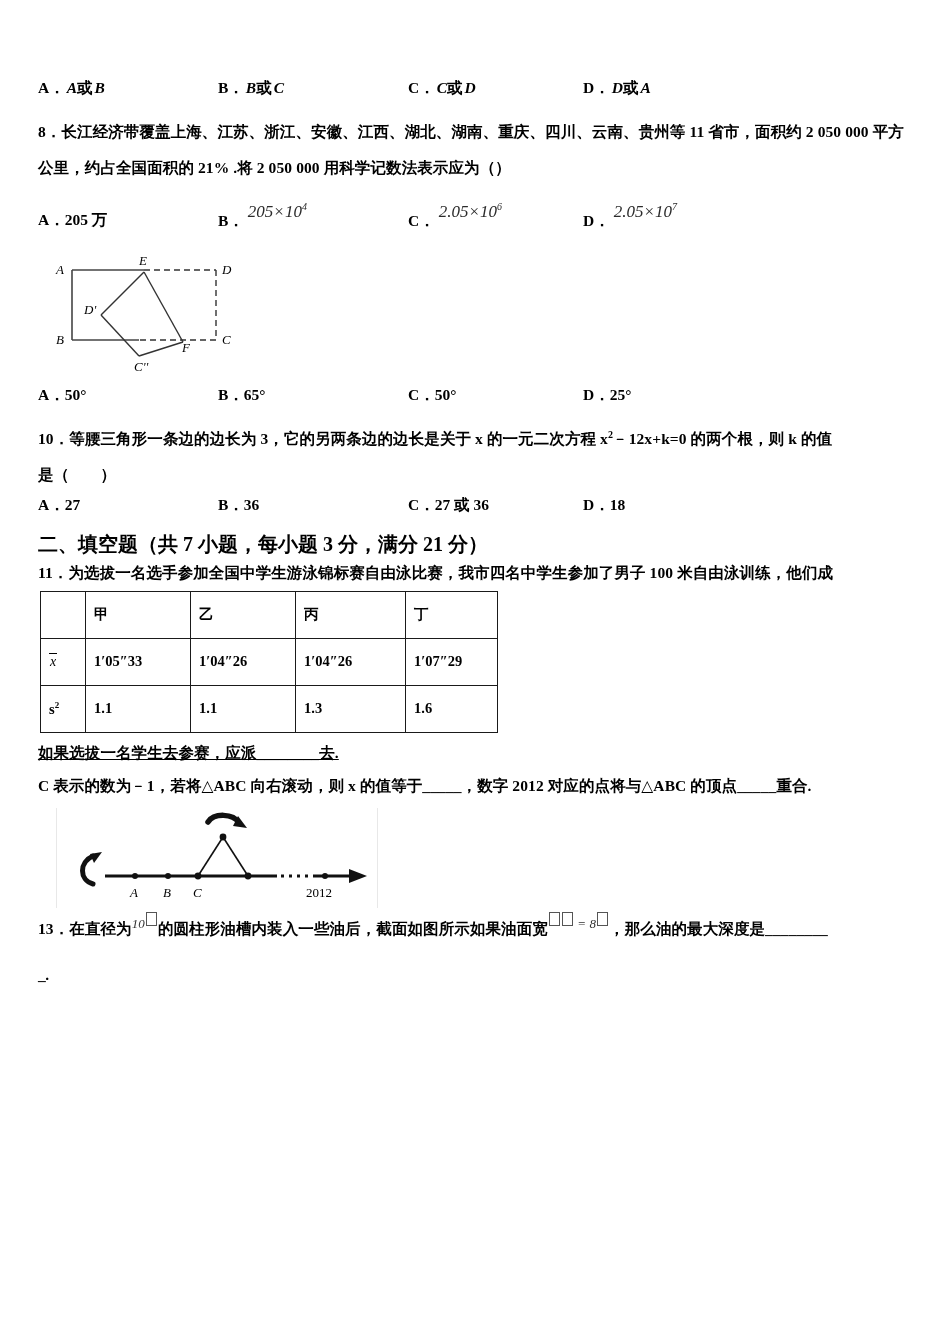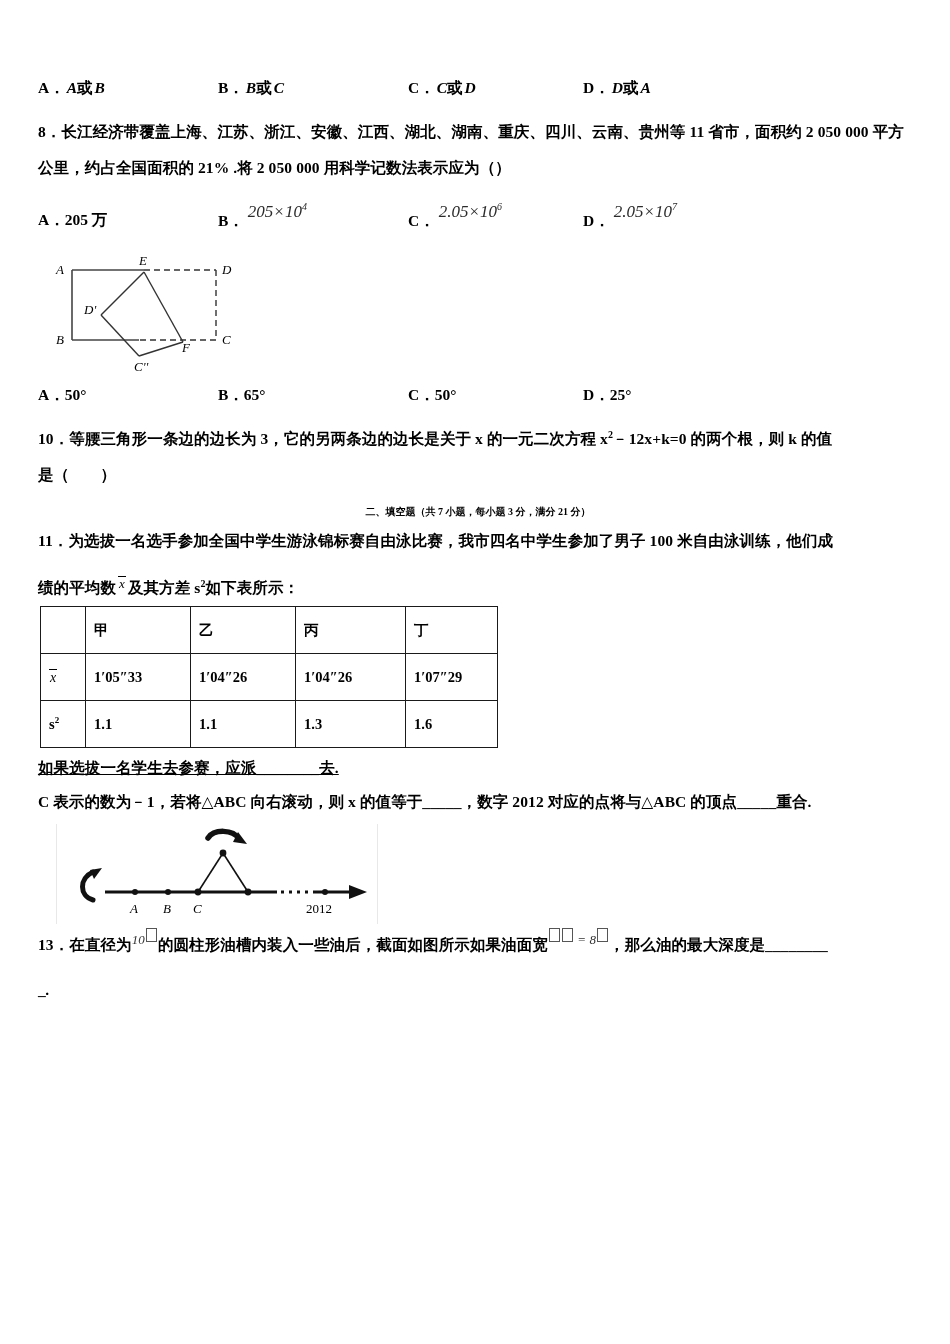--- a/index.html
+++ b/index.html
@@ -93,24 +93,23 @@
   .fig-fold svg { display: block; }
   .fig-label {
     font-family: "Liberation Serif", serif;
     font-style: italic;
     font-size: 13px;
     fill: #000;
   }
 
   
   .section-head {
-    font-size: 10px;
+    font-size: 20px;
     font-weight: bold;
     line-height: 34px;
-    text-align: center;
   }
 
   
   .stat-table {
     border-collapse: collapse;
     margin-top: 10px;
     margin-left: 2px;
     table-layout: fixed;
   }
   .stat-table td {
@@ -280,28 +279,39 @@
       <div class="opt opt-d">
         <span class="lab">D．</span><span>25°</span>
       </div>
     </div>
 
     <div class="qpara" style="margin-top:2px;">
       <div><span>10．等腰三角形一条边的边长为 3，它的另两条边的边长是关于 x 的一元二次方程 x</span><sup style="font-size:10px;">2</sup><span>﹣12x+k=0 的两个根，则 k 的值</span></div>
       <div>是（　　）</div>
     </div>
 
+    <div class="options" style="margin-top:2px;">
+      <div class="opt opt-a">
+        <span class="lab">A．</span><span>27</span>
+      </div>
+      <div class="opt opt-b">
+        <span class="lab">B．</span><span>36</span>
+      </div>
+      <div class="opt opt-c">
+        <span class="lab">C．</span><span>27 或 36</span>
+      </div>
+      <div class="opt opt-d">
+        <span class="lab">D．</span><span>18</span>
+      </div>
+    </div>
 
     <div class="section-head" style="margin-top:2px;">二、填空题（共 7 小题，每小题 3 分，满分 21 分）</div>
 
     <div class="qline" style="margin-top:4px;">11．为选拔一名选手参加全国中学生游泳锦标赛自由泳比赛，我市四名中学生参加了男子 100 米自由泳训练，他们成</div>
 
-    <div class="qline" style="margin-top:30px;">
-      <span>绩的平均数</span><span class="inline-xbar">x</span><span>及其方差 s</span><sup style="font-size:10px;">2</sup><span>如下表所示：</span>
-    </div>
 
     <table class="stat-table">
       <tbody>
           <tr>
         <td class="c0"></td>
         <td class="c1">甲</td>
         <td class="c2">乙</td>
         <td class="c3">丙</td>
         <td class="c4">丁</td>
       </tr>

